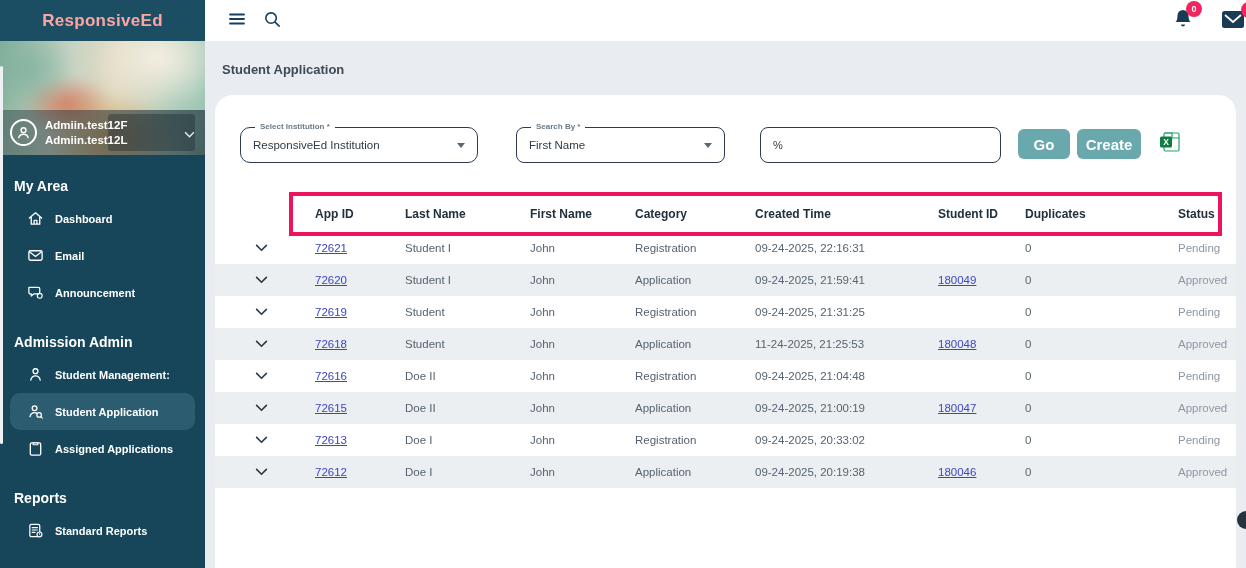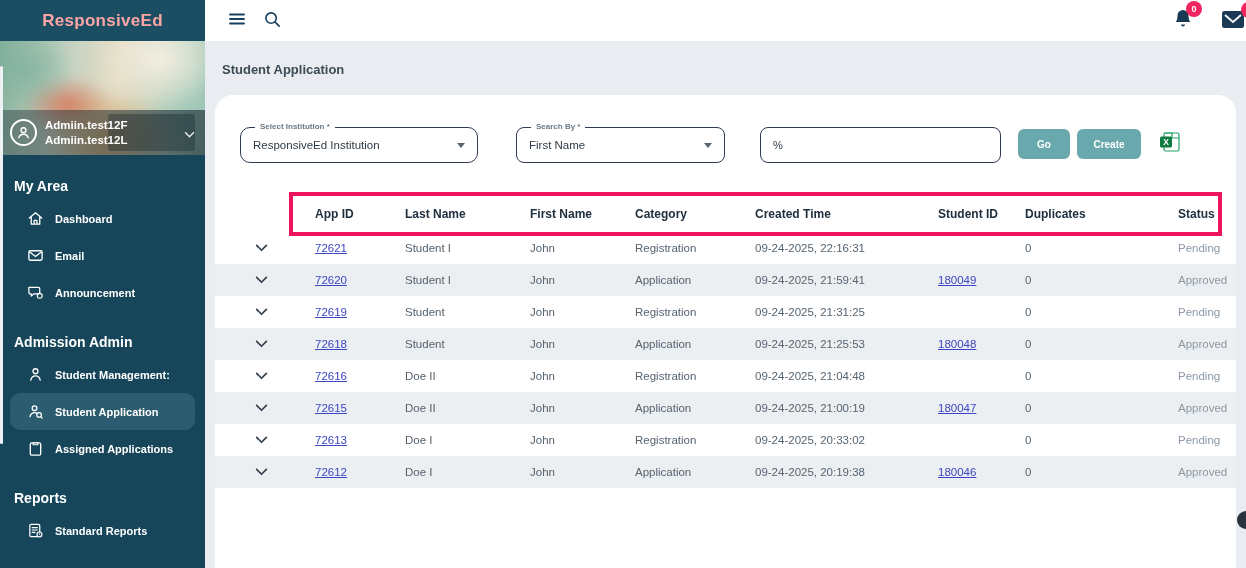--- a/index.html
+++ b/index.html
@@ -61,21 +61,21 @@
       color:#6B7A85; font-weight:600; white-space:nowrap; }
   .oval { font-size:11.5px; color:#2F3B46; }
   .darrow { margin-left:auto; width:0; height:0; border-left:4.5px solid transparent;
       border-right:4.5px solid transparent; border-top:5.5px solid #5B6770; }
   .oinput input { border:none; outline:none; width:100%; font-size:11px; color:#2F3B46;
       font-family:"Liberation Sans", sans-serif; }
   .sel-institution { left:25px; top:32px; width:238px;border-radius:10px; }
   .sel-searchby   { left:287px; top:32px; width:209px;margin-left:14px; }
   .oinput         { left:545px; top:32px; width:241px; cursor:text; }
   .btn { position:absolute; top:34px; height:30px; border:none; border-radius:6px; background:#69A8AD;
-      color:#fff; font-size:10px; font-weight:600; cursor:pointer; font-family:"Liberation Sans", sans-serif; }
+      color:#fff; font-size:15px; font-weight:600; cursor:pointer; font-family:"Liberation Sans", sans-serif; }
   .btn-go { left:803px; width:52px; }
   .btn-create { left:862px; width:64px; }
   .excel { position:absolute; left:944px; top:36px; width:22px; height:22px; cursor:pointer; }
 
   
   .tgrid { display:grid; grid-template-columns:80px 90px 125px 105px 120px 183px 87px 153px auto; align-items:center; }
   .thead { position:absolute; left:0; top:101px; width:100%; height:36px; font-size:12px; font-weight:bold;
       color:#20303E; background:#fff; }
   .tbody { position:absolute; left:0; top:137px; width:100%; }
   .trow { height:32px; font-size:11.5px; color:#56636F; }
@@ -308,21 +308,21 @@
   <div class="trow tgrid alt">
     <span class="cell chev-cell">
       <svg width="13" height="8" viewBox="0 0 14 9">
               <path d="M1.5 1.5 L7 7 L12.5 1.5" fill="none" stroke="#2B3845" stroke-width="1.8" stroke-linecap="round"></path>
             </svg>
     </span>
     <span class="cell"><a>72618</a></span>
     <span class="cell">Student</span>
     <span class="cell">John</span>
     <span class="cell">Application</span>
-    <span class="cell">09-24-2025, 21:25:53</span>
+    <span class="cell">11-24-2025, 21:25:53</span>
     <span class="cell"><a>180048</a></span>
     <span class="cell">0</span>
     <span class="cell status-cell">Approved</span>
   </div>
 
   <div class="trow tgrid">
     <span class="cell chev-cell">
       <svg width="13" height="8" viewBox="0 0 14 9">
               <path d="M1.5 1.5 L7 7 L12.5 1.5" fill="none" stroke="#2B3845" stroke-width="1.8" stroke-linecap="round"></path>
             </svg>

